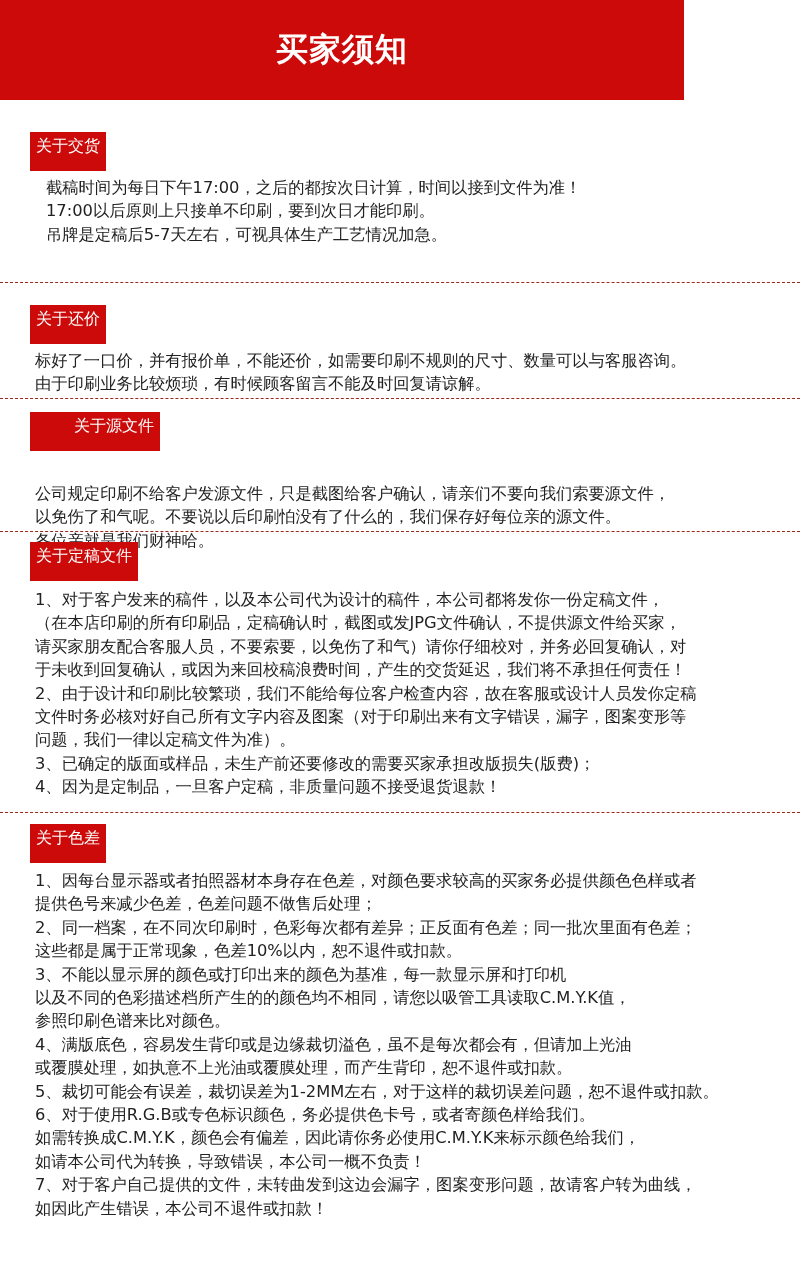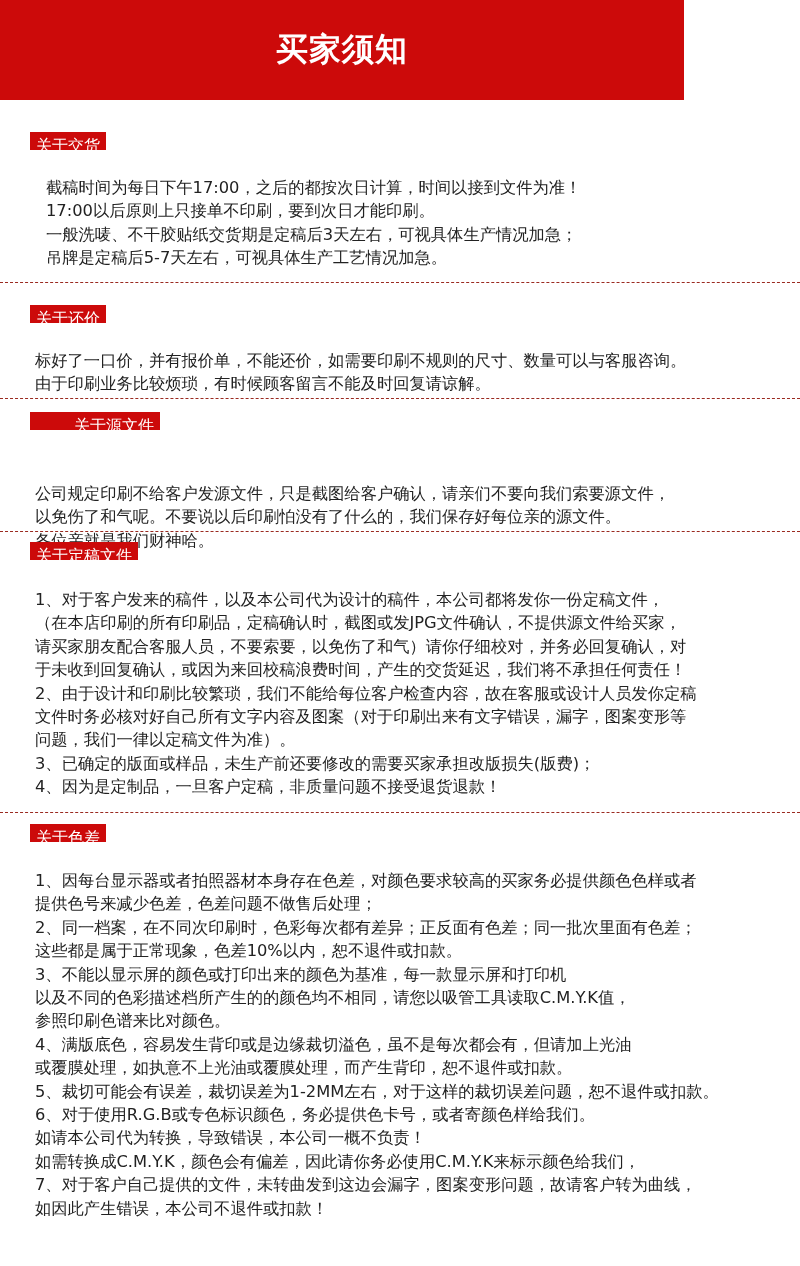--- a/index.html
+++ b/index.html
@@ -7,21 +7,21 @@
     body { font-family: "DejaVu Sans", "Liberation Sans", sans-serif; color: #222; }
     .header {
       width: 684px; height: 100px; background: #cc0a0a;
       display: flex; align-items: center; justify-content: center;
     }
     .header-title {
       color: #fff; font-family: "DejaVu Serif", "Liberation Serif", serif;
       font-size: 32px; font-weight: bold; letter-spacing: 1px;
     }
     .badge {
-      position: absolute; left: 30px; height: 18px; padding: 0 6px;
+      position: absolute; left: 30px; height: 39px; padding: 0 6px;
       background: #cc0a0a; color: #fff; font-size: 16px; line-height: 27px;
       white-space: nowrap;
     }
     .body-text {
       position: absolute; left: 35px; right: 14px;
       font-size: 16.3px; line-height: 23.4px; color: #222; white-space: nowrap;
     }
     .body-text .line { display: block; }
     .sep {
       position: absolute; left: 0; width: 800px; height: 0;
@@ -35,21 +35,20 @@
 <div class="page">
 
   <div class="header">
     <div class="header-title">买家须知</div>
   </div>
 
   <div class="badge" style="top:132px;">关于交货</div>
   <div class="body-text" style="top:176px;margin-left:11px;">
     <span class="line">截稿时间为每日下午17:00，之后的都按次日计算，时间以接到文件为准！</span>
     <span class="line">17:00以后原则上只接单不印刷，要到次日才能印刷。</span>
-    <span class="line">一般洗唛、不干胶贴纸交货期是定稿后3天左右，可视具体生产情况加急；</span>
     <span class="line">吊牌是定稿后5-7天左右，可视具体生产工艺情况加急。</span>
   </div>
   <div class="sep" style="top:282px;"></div>
 
   <div class="badge" style="top:305px;">关于还价</div>
   <div class="body-text" style="top:349px;">
     <span class="line">标好了一口价，并有报价单，不能还价，如需要印刷不规则的尺寸、数量可以与客服咨询。</span>
     <span class="line">由于印刷业务比较烦琐，有时候顾客留言不能及时回复请谅解。</span>
   </div>
   <div class="sep" style="top:398px;"></div>
@@ -82,19 +81,19 @@
     <span class="line">提供色号来减少色差，色差问题不做售后处理；</span>
     <span class="line">2、同一档案，在不同次印刷时，色彩每次都有差异；正反面有色差；同一批次里面有色差；</span>
     <span class="line">这些都是属于正常现象，色差10%以内，恕不退件或扣款。</span>
     <span class="line">3、不能以显示屏的颜色或打印出来的颜色为基准，每一款显示屏和打印机</span>
     <span class="line">以及不同的色彩描述档所产生的的颜色均不相同，请您以吸管工具读取C.M.Y.K值，</span>
     <span class="line">参照印刷色谱来比对颜色。</span>
     <span class="line">4、满版底色，容易发生背印或是边缘裁切溢色，虽不是每次都会有，但请加上光油</span>
     <span class="line">或覆膜处理，如执意不上光油或覆膜处理，而产生背印，恕不退件或扣款。</span>
     <span class="line">5、裁切可能会有误差，裁切误差为1-2MM左右，对于这样的裁切误差问题，恕不退件或扣款。</span>
     <span class="line">6、对于使用R.G.B或专色标识颜色，务必提供色卡号，或者寄颜色样给我们。</span>
+    <span class="line">如需转换成C.M.Y.K，颜色会有偏差，因此请你务必使用C.M.Y.K来标示颜色给我们，</span>
     <span class="line">如请本公司代为转换，导致错误，本公司一概不负责！</span>
-    <span class="line">如需转换成C.M.Y.K，颜色会有偏差，因此请你务必使用C.M.Y.K来标示颜色给我们，</span>
     <span class="line">7、对于客户自己提供的文件，未转曲发到这边会漏字，图案变形问题，故请客户转为曲线，</span>
     <span class="line">如因此产生错误，本公司不退件或扣款！</span>
   </div>
 
 </div>
 
 </body></html>

